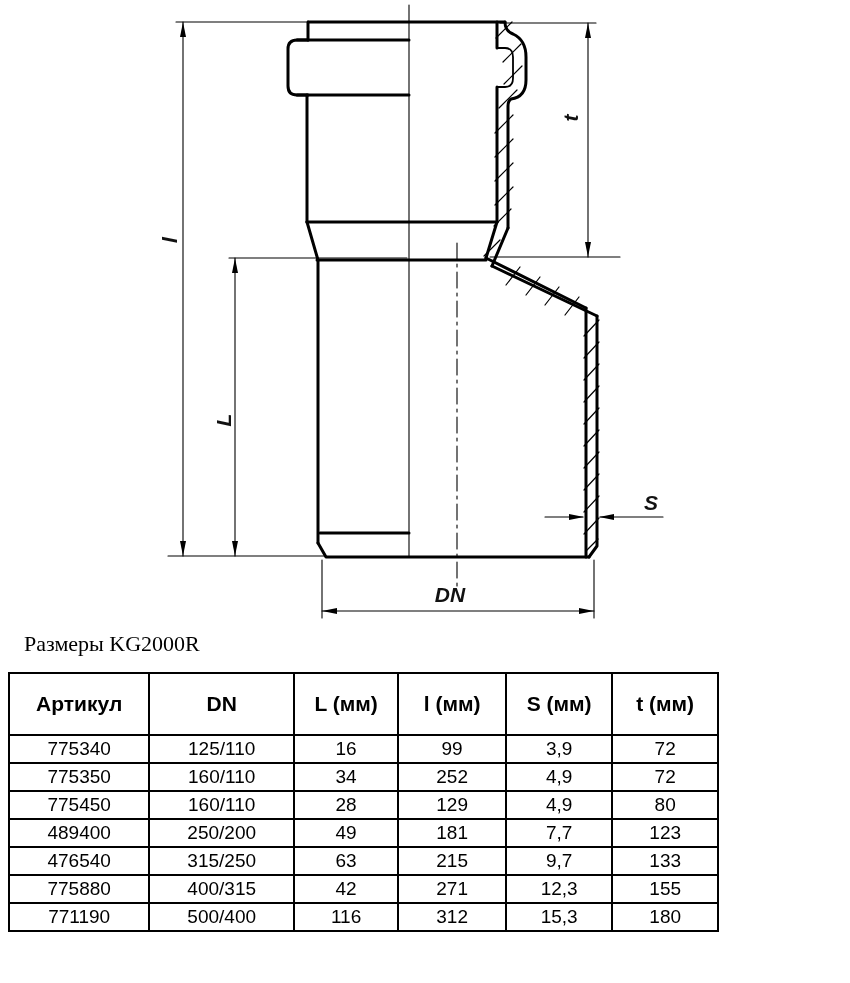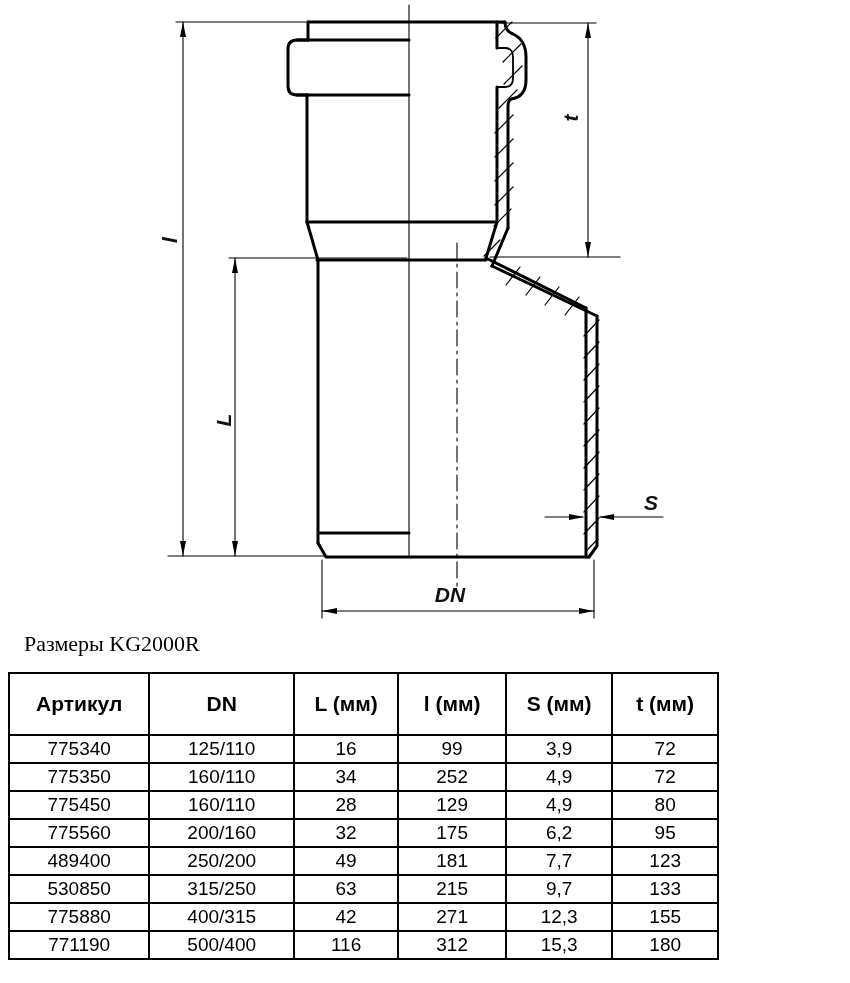--- a/index.html
+++ b/index.html
@@ -183,37 +183,29 @@
     </tr>
     <tr>
       <td>775450</td>
       <td>160/110</td>
       <td>28</td>
       <td>129</td>
       <td>4,9</td>
       <td>80</td>
     </tr>
     <tr>
-      <td>775560</td>
-      <td>200/160</td>
-      <td>32</td>
-      <td>175</td>
-      <td>6,2</td>
-      <td>95</td>
-    </tr>
-    <tr>
       <td>489400</td>
       <td>250/200</td>
       <td>49</td>
       <td>181</td>
       <td>7,7</td>
       <td>123</td>
     </tr>
     <tr>
-      <td>530850</td>
+      <td>476540</td>
       <td>315/250</td>
       <td>63</td>
       <td>215</td>
       <td>9,7</td>
       <td>133</td>
     </tr>
     <tr>
       <td>775880</td>
       <td>400/315</td>
       <td>42</td>

